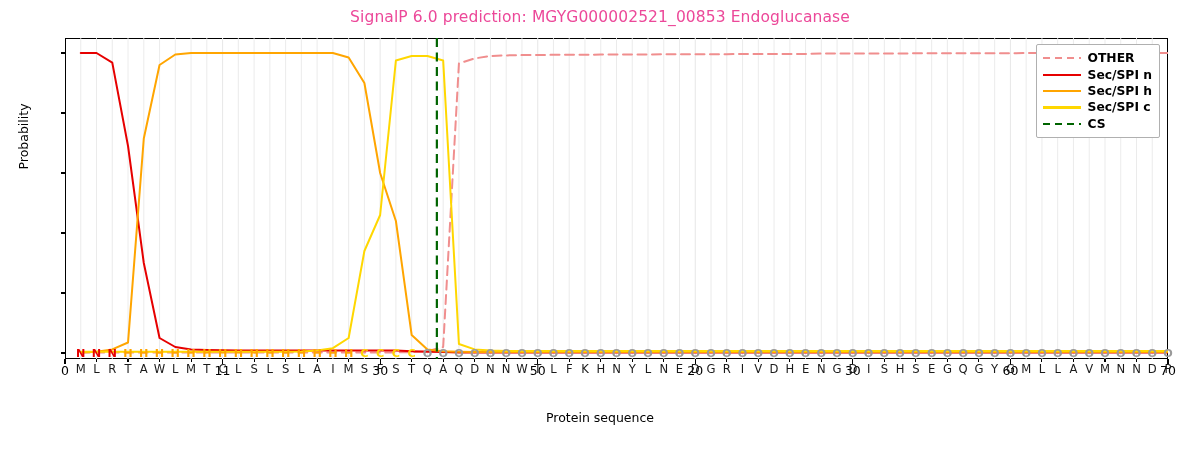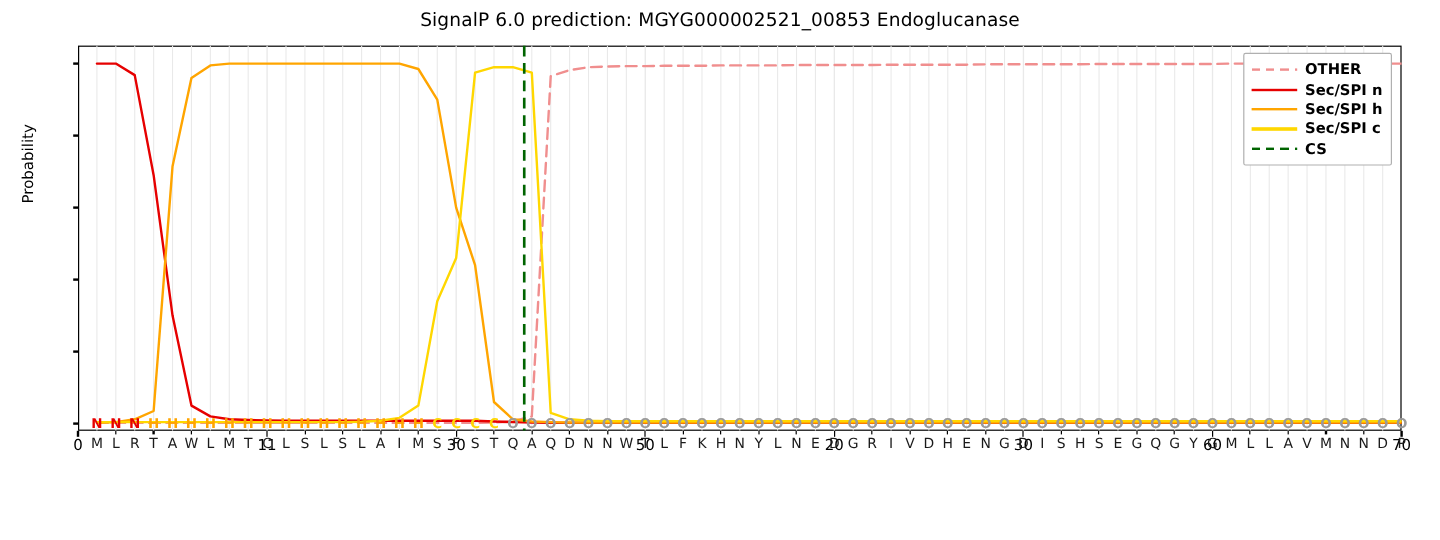--- a/index.html
+++ b/index.html
@@ -1,21 +1,21 @@
 <!DOCTYPE html>
 <html><head>
 <meta charset="utf-8">
 <style>
   html,body{margin:0;padding:0;background:#ffffff;}
   body{width:1200px;height:450px;font-family:"DejaVu Sans","Liberation Sans",sans-serif;}
   #figure{position:relative;width:1200px;height:450px;overflow:hidden;background:#ffffff;}
 
   #chart-title{
     position:absolute;left:0;top:8px;width:1200px;text-align:center;
-    font-size:15.5px;color:#000000;letter-spacing:.1px;
+    font-size:15.5px;color:#ec4899;letter-spacing:.1px;
   }
 
   #plot-area{position:absolute;left:65px;top:38px;width:1103px;height:321px;}
   #plot-frame{position:absolute;left:0;top:0;width:100%;height:100%;
     border:1.1px solid #000;box-sizing:border-box;background:#fff;}
 
   #ylabel{
     position:absolute;left:-42px;top:129px;width:130px;
     transform:rotate(-90deg);transform-origin:center center;
     text-align:center;font-size:12.5px;color:#000;
@@ -54,20 +54,21 @@
   .st-O{color:#9a9a9a;}
 </style>
 </head>
 <body>
 
 <div id="figure">
 
   <div id="chart-title">SignalP 6.0 prediction: MGYG000002521_00853 Endoglucanase</div>
 
   <div id="ylabel">Probability</div>
+  <div id="xlabel">Protein sequence</div>
 
   <div id="plot-area">
     <div id="plot-frame"></div>
     <svg class="overlay" id="grid-layer" viewBox="0 0 1103 321" preserveAspectRatio="none">
         <line x1="15.757142857142856" x2="15.757142857142856" y1="0" y2="321" stroke="#e9e9e9" stroke-width="0.9"></line>
         <line x1="31.514285714285712" x2="31.514285714285712" y1="0" y2="321" stroke="#e9e9e9" stroke-width="0.9"></line>
         <line x1="47.27142857142857" x2="47.27142857142857" y1="0" y2="321" stroke="#e9e9e9" stroke-width="0.9"></line>
         <line x1="63.028571428571425" x2="63.028571428571425" y1="0" y2="321" stroke="#e9e9e9" stroke-width="0.9"></line>
         <line x1="78.78571428571428" x2="78.78571428571428" y1="0" y2="321" stroke="#e9e9e9" stroke-width="0.9"></line>
         <line x1="94.54285714285714" x2="94.54285714285714" y1="0" y2="321" stroke="#e9e9e9" stroke-width="0.9"></line>

